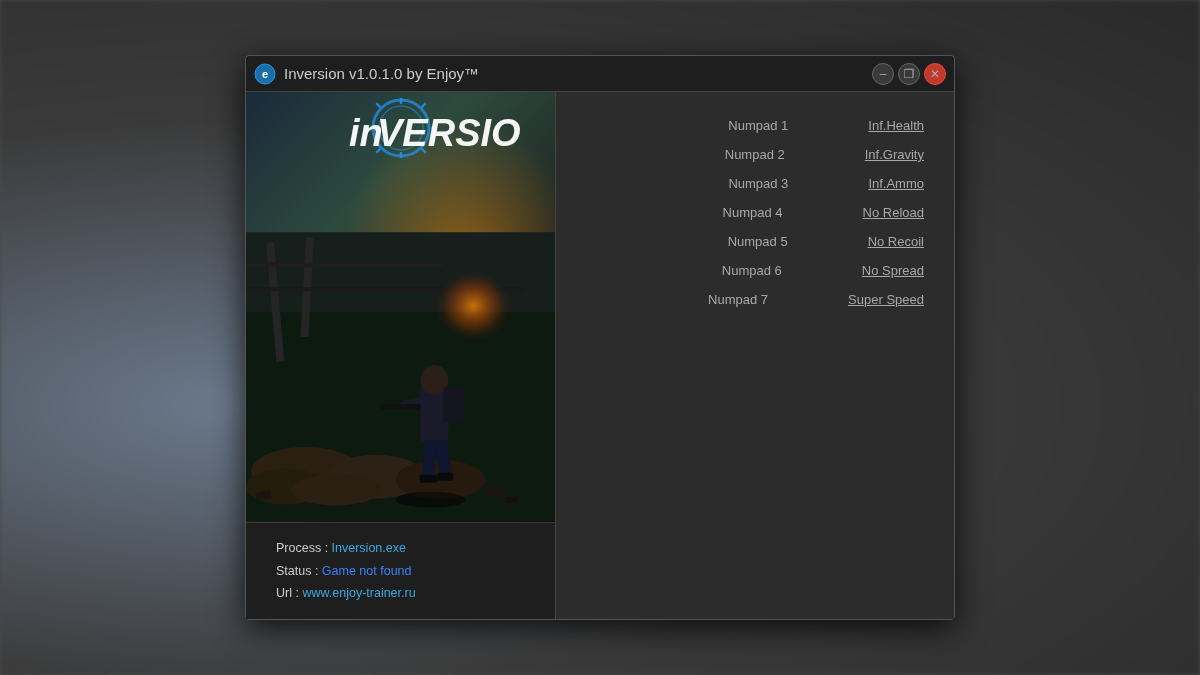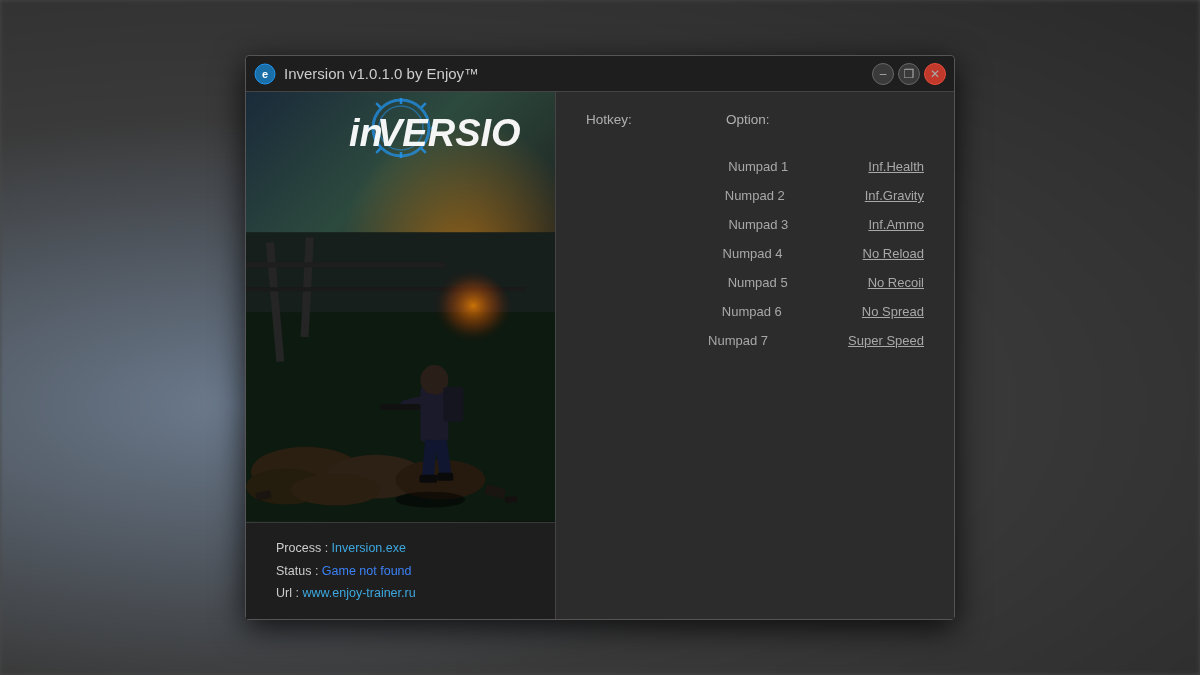--- a/index.html
+++ b/index.html
@@ -334,24 +334,20 @@
           <span class="info-label">Status : </span><span class="info-value-red">Game not found</span>
         </div>
         <div class="info-row">
           <span class="info-label">Url : </span><span class="info-value-highlight">www.enjoy-trainer.ru</span>
         </div>
       </div>
     </div>
 
     <div class="right-panel">
       <div class="hotkey-table">
-        <div class="table-header">
-          <div class="col-hotkey-header">Hotkey:</div>
-          <div class="col-option-header">Option:</div>
-        </div>
         <div class="table-rows" id="hotkey-rows">
         <div class="table-row-item">
       <div class="col-hotkey">Numpad 1</div>
       <div class="col-option">Inf.Health</div>
     </div>
             <div class="table-row-item">
       <div class="col-hotkey">Numpad 2</div>
       <div class="col-option">Inf.Gravity</div>
     </div>
             <div class="table-row-item">

